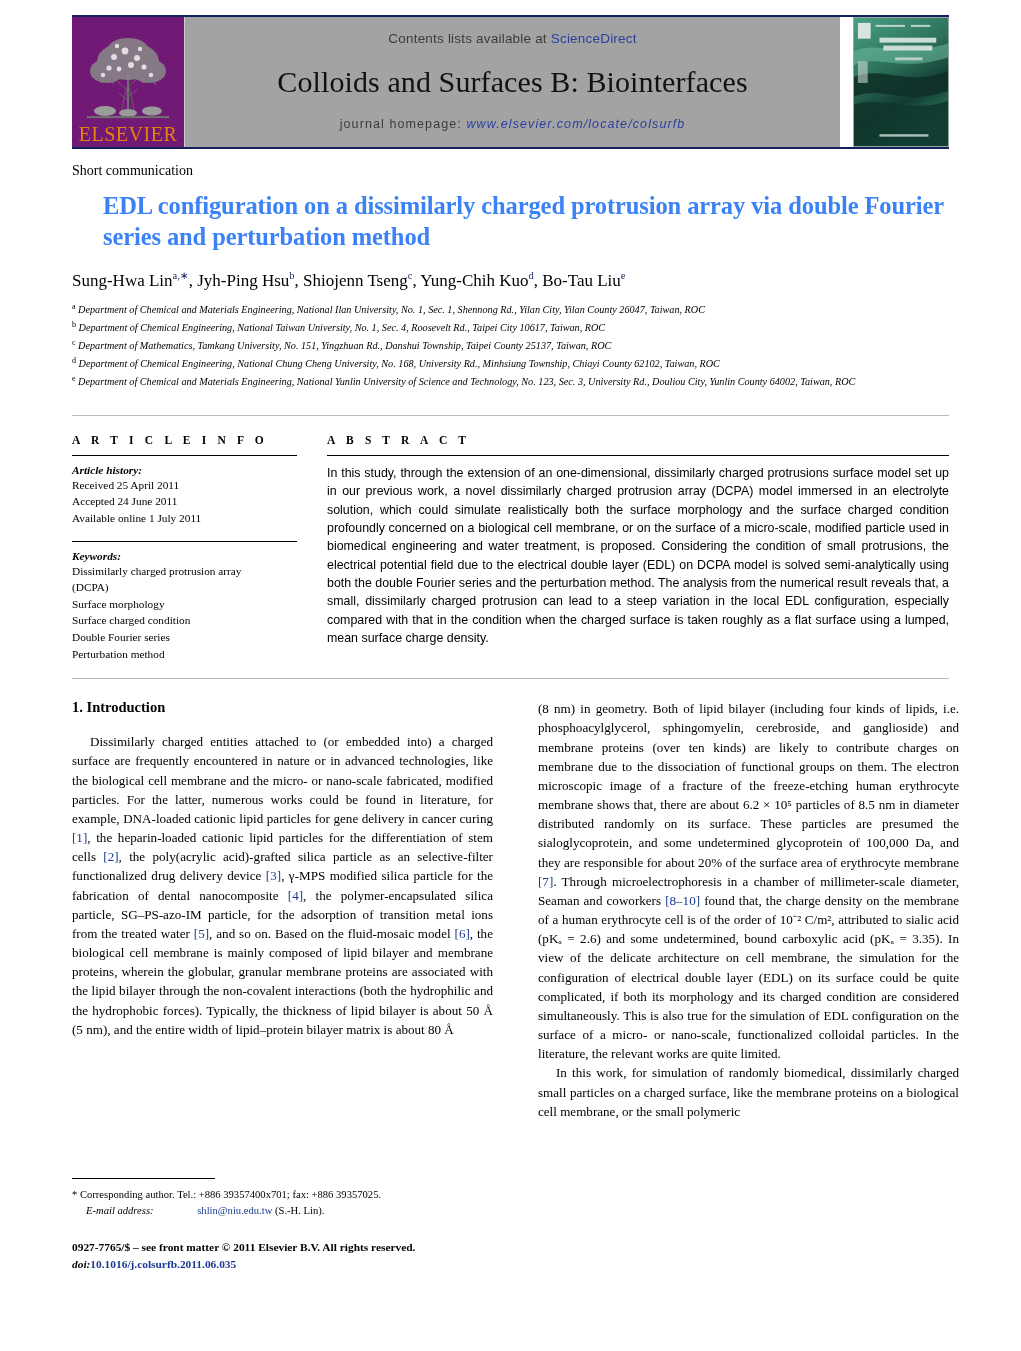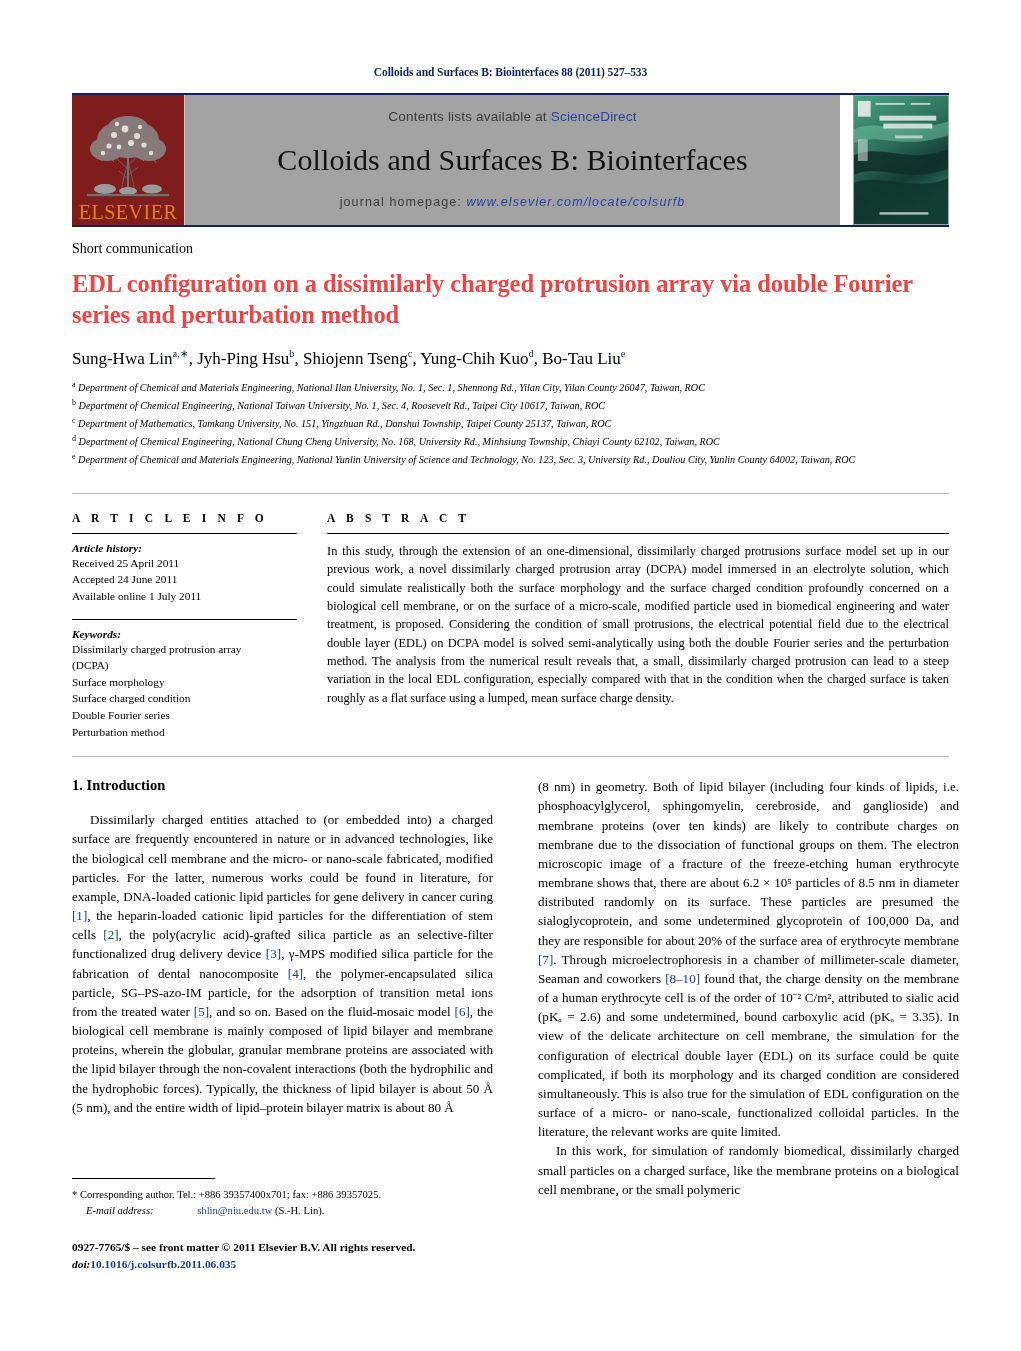--- a/index.html
+++ b/index.html
@@ -43,21 +43,21 @@
   }
   .elsevier-logo {
     width: 113px;
     flex: 0 0 113px;
     border-right: 1px solid #cdcdcd;
     display: flex;
     flex-direction: column;
     align-items: center;
     justify-content: flex-end;
     padding-bottom: 3px;
-    background: #7f1d1d;
+    background: #701a75;
   }
   .tree-svg { display:block; }
   .elsevier-word {
     font-family: "Liberation Serif", serif;
     font-size: 20px;
     letter-spacing: 0.5px;
     color: #e8820c;
     font-weight: normal;
     line-height: 1;
     margin-top: 1px;
@@ -112,22 +112,23 @@
     font-family: "Liberation Serif", serif;
     font-size: 14px;
     margin-top: 14px;
     color: #000;
   }
   .paper-title {
     font-family: "Liberation Serif", serif;
     font-size: 24.5px;
     line-height: 1.27;
     margin-top: 11px;
-    color: #ef4444;
+    color: #3b82f6;
     letter-spacing: -0.1px;
+    margin-left: 31px;
   }
   .authors {
     font-family: "Liberation Serif", serif;
     font-size: 17px;
     margin-top: 16px;
     color: #000;
   }
   .authors sup { font-size: 10.5px; color: #16215b; }
 
   .affiliations {
@@ -174,21 +175,21 @@
   }
   .info-line {
     font-family: "Liberation Serif", serif;
     font-size: 11.3px;
     line-height: 1.47;
   }
   .kw-block { margin-top: 14px; }
   .kw-rule { border-top: 1px solid #000; margin-bottom: 8px; }
 
   .abstract-body {
-    font-family: Liberation Serif, serif;
+    font-family: Liberation Sans, sans-serif;
     font-size: 12.4px;
     line-height: 1.48;
     text-align: justify;
     color: #000;
   }
   .copyright {
     text-align: right;
     font-family: "Liberation Serif", serif;
     font-size: 11.6px;
     font-weight: bold;
@@ -251,21 +252,20 @@
     left: 72px;
     bottom: 78px;
     width: 421px;
   }
 </style>
 </head>
 <body>
 
 <div class="page">
 
-  <div class="running-head">Colloids and Surfaces B: Biointerfaces 88 (2011) 527–533</div>
 
   <div class="masthead">
 
     <div class="elsevier-logo">
       <svg class="tree-svg" width="94" height="92" viewBox="0 0 94 92">
         <g stroke="#6f6f6f" stroke-width="0.8" fill="none">
           <path d="M47 84 L47 42" stroke-width="2.2"></path>
           <path d="M47 60 L36 50 M47 56 L58 46 M47 70 L38 62 M47 66 L57 58"></path>
           <path d="M40 84 C42 72 44 62 47 54 C50 62 52 72 54 84"></path>
         </g>

